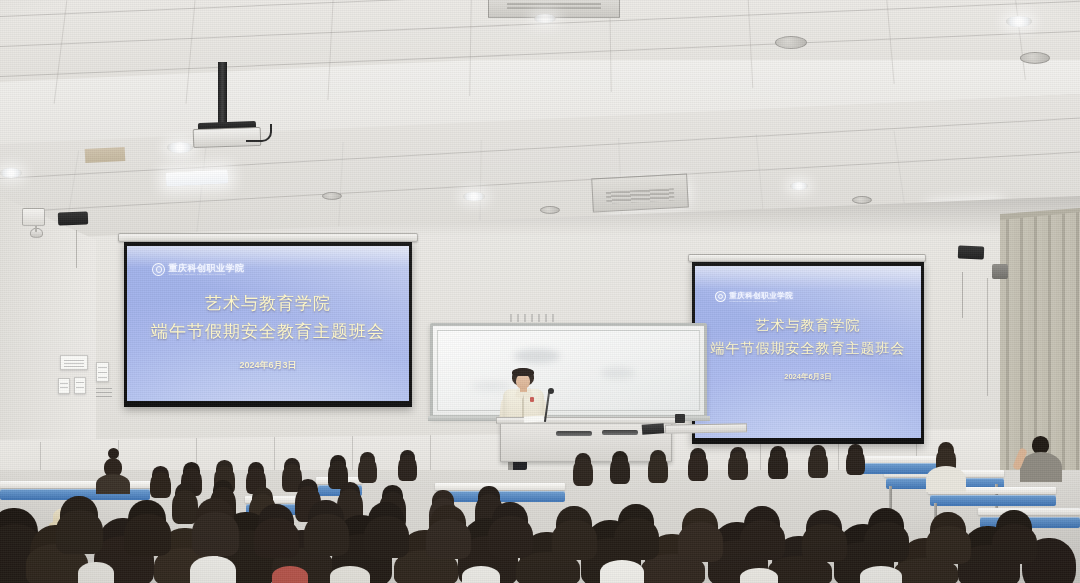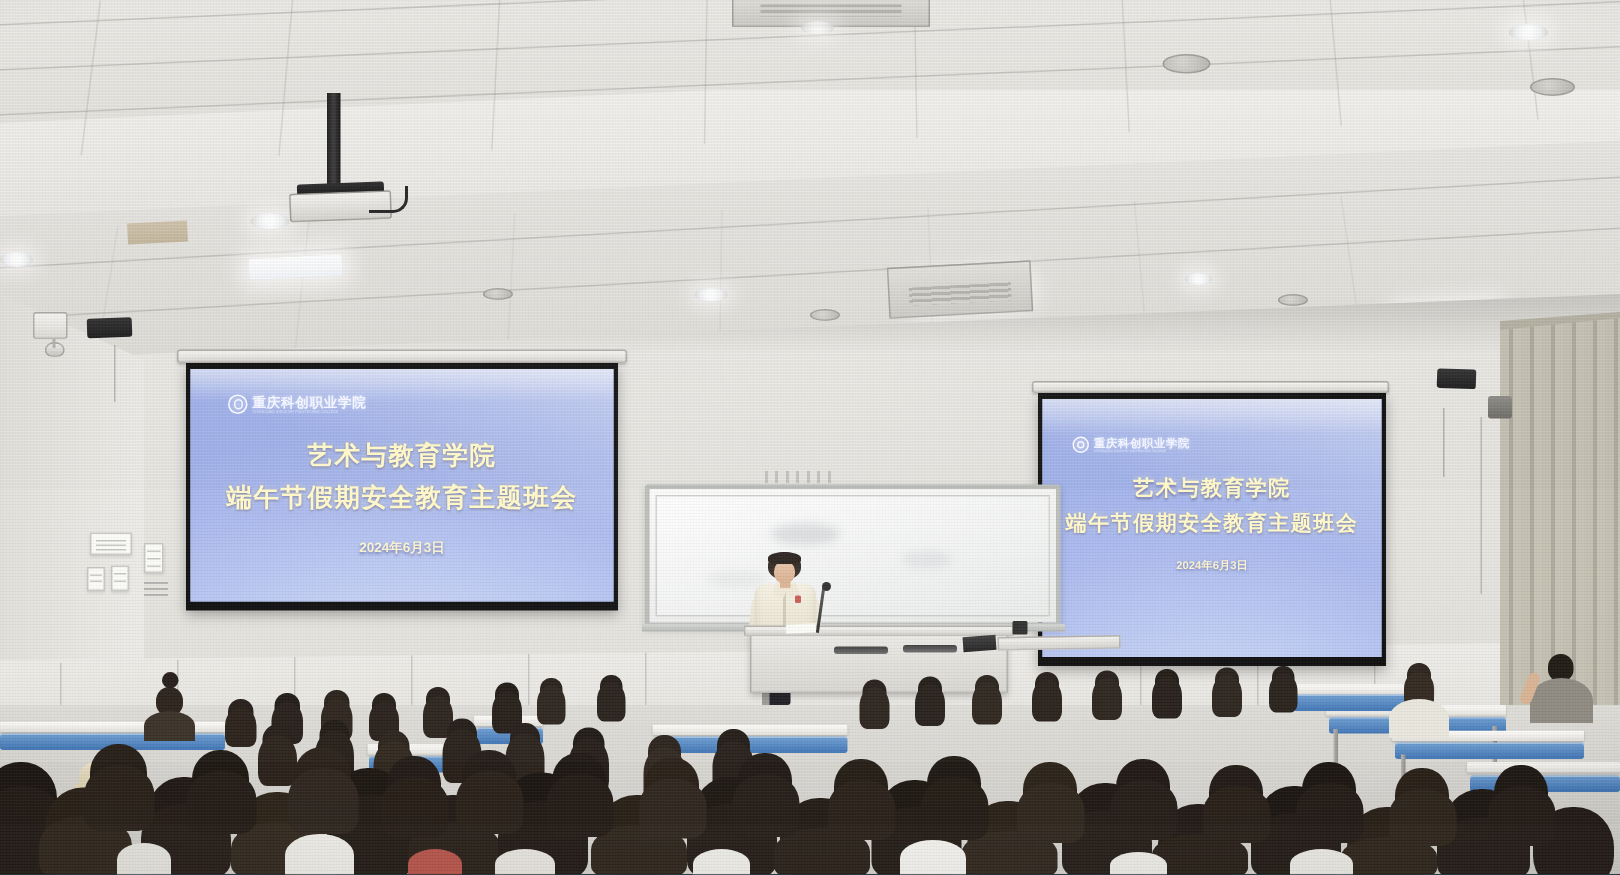--- a/index.html
+++ b/index.html
@@ -1,21 +1,21 @@
 <!DOCTYPE html>
 <html><head>
 <meta charset="utf-8">
 <title>Classroom Lecture Photo</title>
 <style>
   html,body{margin:0;padding:0;background:#111;}
   *{box-sizing:border-box;}
   #scene{
     position:relative;width:1080px;height:583px;overflow:hidden;
     font-family:"Liberation Sans","DejaVu Sans",sans-serif;
-    background:#0c4a6e;
+    background:#a21caf;
   }
   .abs{position:absolute;}
 
   
   #ceiling{left:0;top:0;width:1080px;height:250px;
     background:linear-gradient(178deg,#e6e5e1 0%,#dedcd7 45%,#d6d4cf 100%);}
   
   #ceil-far{left:0;top:0;width:1080px;height:118px;
     background:linear-gradient(180deg,#eceae6,#e2e0db);
     clip-path:polygon(0 0,1080px 0,1080px 72px,0 118px);}
@@ -91,21 +91,21 @@
   .logo-row{display:flex;align-items:center;gap:3px;align-self:flex-start;
     margin:6% 0 0 9%;position:relative;z-index:2;}
   .logo-mark{border-radius:50%;border:1.4px solid rgba(255,255,255,.92);
     background:radial-gradient(circle at 50% 50%,rgba(255,255,255,.25),rgba(255,255,255,.05));
     position:relative;}
   .logo-mark::before{content:"";position:absolute;inset:22%;border-radius:50%;
     border:1.2px solid rgba(255,255,255,.85);}
   .logo-text{color:#f2f5ff;font-weight:700;letter-spacing:.5px;
     text-shadow:0 0 3px rgba(255,255,255,.5);white-space:nowrap;}
   .logo-sub{color:rgba(240,244,255,.75);white-space:nowrap;letter-spacing:0;}
-  .slide-title{position:relative;z-index:2;color:#fdf6c8;font-weight:700;
+  .slide-title{position:relative;z-index:2;color:#fdf6c8;font-weight:400;
     text-shadow:0 1px 2px rgba(60,60,120,.55),0 0 4px rgba(255,250,190,.45);
     white-space:nowrap;letter-spacing:1px;}
   .slide-date{position:relative;z-index:2;color:#f7f1cf;font-weight:600;
     text-shadow:0 1px 2px rgba(60,60,120,.5);white-space:nowrap;}
 
   
   #wb{left:430px;top:323px;width:277px;height:95px;
     background:linear-gradient(170deg,#fbfbfa,#f0f1ef 55%,#e8eae8);
     border:3px solid #b9bcb9;border-radius:2px;
     box-shadow:0 2px 5px rgba(0,0,0,.18);}

